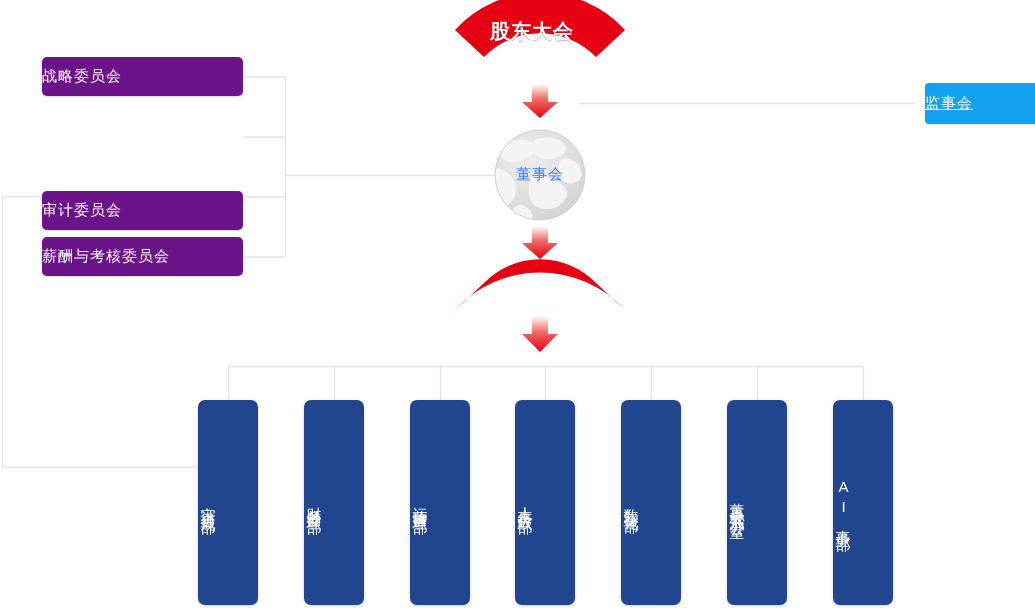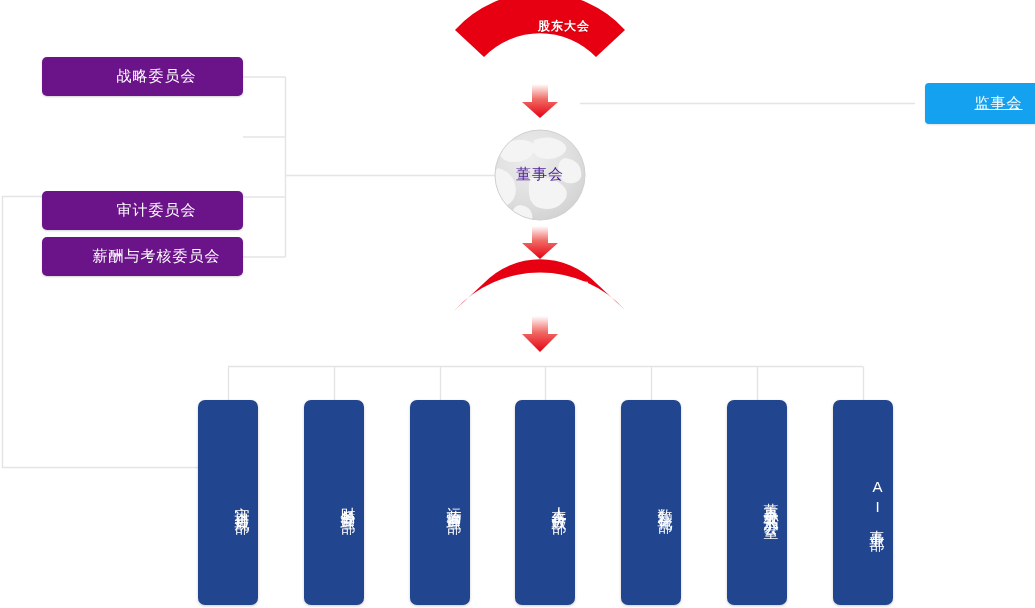--- a/index.html
+++ b/index.html
@@ -23,23 +23,21 @@
     top: 0;
     width: 1035px;
     height: 608px;
     pointer-events: none;
   }
   .node {
     position: absolute;
     box-sizing: border-box;
     display: flex;
     align-items: center;
-    justify-content: center;
     color: #ffffff;
-    padding-left: 28px;
   }
   
   .committee {
     width: 201px;
     height: 39px;
     border-radius: 5px;
     background: #6B1489;
     font-size: 15px;
     letter-spacing: 1px;
     box-shadow: 0 1px 2px rgba(0,0,0,0.18);
@@ -68,34 +66,34 @@
     writing-mode: vertical-rl;
     text-orientation: upright;
     letter-spacing: 3px;
     text-align: center;
     font-size: 15px;
   }
   
   .arc-label {
     position: absolute;
     color: #ffffff;
-    font-size: 12px;
+    font-size: 20px;
     font-weight: bold;
     letter-spacing: 1px;
-    text-align: right;
+    text-align: left;
     text-shadow: 0 1px 1px rgba(120,0,0,0.35);
   }
   .arc-label.plain {
     font-weight: normal;
     text-shadow: none;
   }
   
   .globe-label {
     position: absolute;
-    color: #4c1d95;
+    color: #3b82f6;
     font-size: 15px;
     letter-spacing: 1px;
     text-align: center;
     width: 100px;
   }
 </style>
 </head>
 <body>
 
 <div id="canvas">

